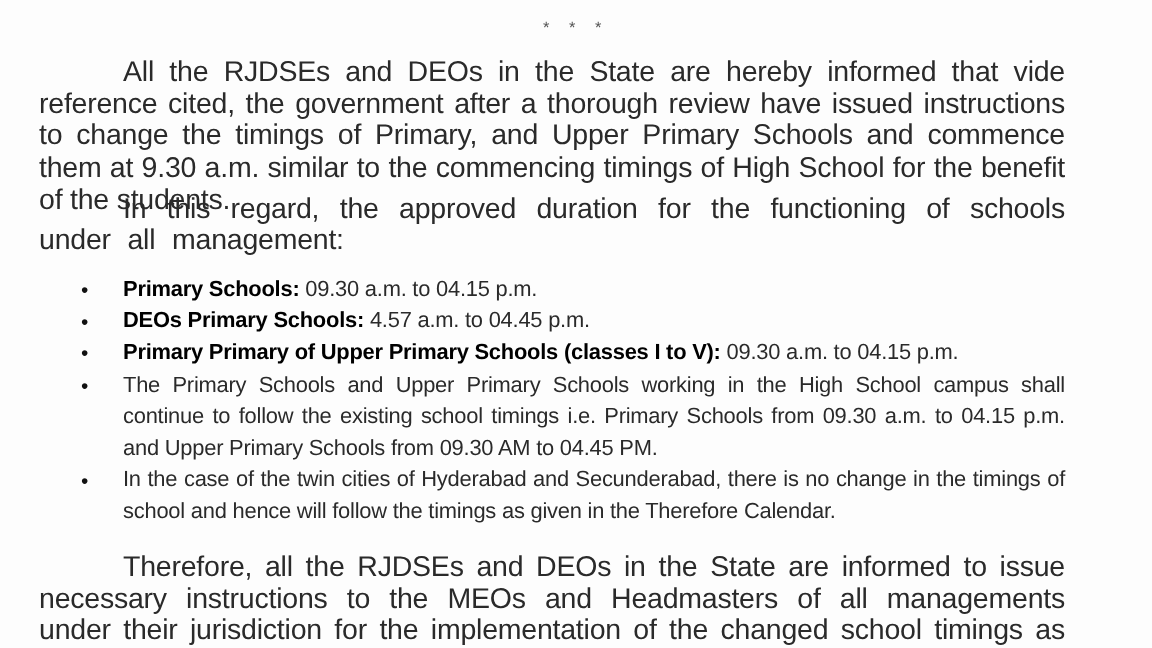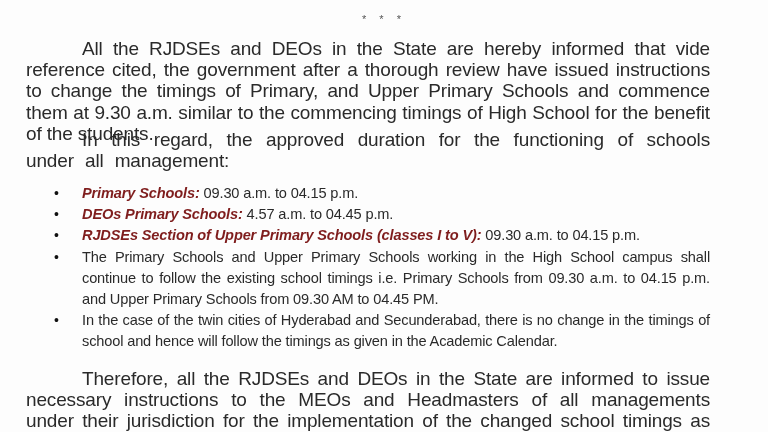--- a/index.html
+++ b/index.html
@@ -31,21 +31,21 @@
   .p2 { top:129px; word-spacing:6px; }
   .list {
     position:absolute; left:26px; top:183px; width:684px;
     margin:0; padding:0; list-style:none;
     font-size:14.6px; line-height:21.2px; letter-spacing:-0.15px;
   }
   .list li { position:relative; padding-left:56px; text-align:justify; text-align-last:left; }
   .list li .bullet {
     position:absolute; left:28px; top:0; font-size:14px; color:#111;
   }
-  .list li b { font-weight:bold; color:#7f1d1d;font-style:italic; }
+  .list li b { font-weight:bold; color:#000000; }
   .p3 { top:368px; word-spacing:3px; }
 </style>
 </head>
 <body>
 
 <div class="page">
 
   <div class="cutline"></div>
 
   <div class="stars">* * *</div>
@@ -62,29 +62,29 @@
     <li>
       <span class="bullet">•</span>
       <b>Primary Schools:</b><span> 09.30 a.m. to 04.15 p.m.</span>
     </li>
     <li>
       <span class="bullet">•</span>
       <b>DEOs Primary Schools:</b><span> 4.57 a.m. to 04.45 p.m.</span>
     </li>
     <li>
       <span class="bullet">•</span>
-      <b>RJDSEs Section of Upper Primary Schools (classes I to V):</b><span> 09.30 a.m. to 04.15 p.m.</span>
+      <b>Primary Primary of Upper Primary Schools (classes I to V):</b><span> 09.30 a.m. to 04.15 p.m.</span>
     </li>
     <li>
       <span class="bullet">•</span>
       <span>The Primary Schools and Upper Primary Schools working in the High School campus shall continue to follow the existing school timings i.e. Primary Schools from 09.30 a.m. to 04.15 p.m. and Upper Primary Schools from 09.30 AM to 04.45 PM.</span>
     </li>
     <li>
       <span class="bullet">•</span>
-      <span>In the case of the twin cities of Hyderabad and Secunderabad, there is no change in the timings of school and hence will follow the timings as given in the Academic Calendar.</span>
+      <span>In the case of the twin cities of Hyderabad and Secunderabad, there is no change in the timings of school and hence will follow the timings as given in the Therefore Calendar.</span>
     </li>
   </ul>
 
   <p class="para p3" style="margin:0;">
     <span class="indent"></span><span>Therefore, all the RJDSEs and DEOs in the State are informed to issue necessary instructions to the MEOs and Headmasters of all managements under their jurisdiction for the implementation of the changed school timings as mentioned above with immediate effect.</span>
   </p>
 
 </div>
 
 </body></html>

